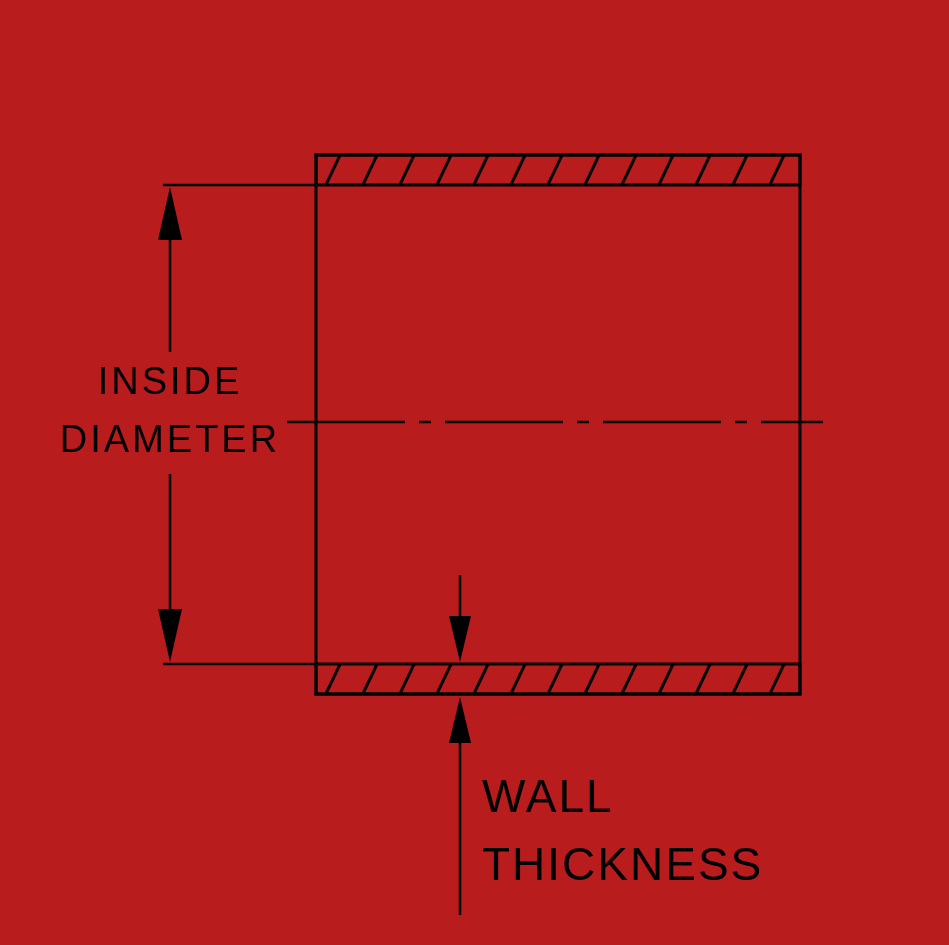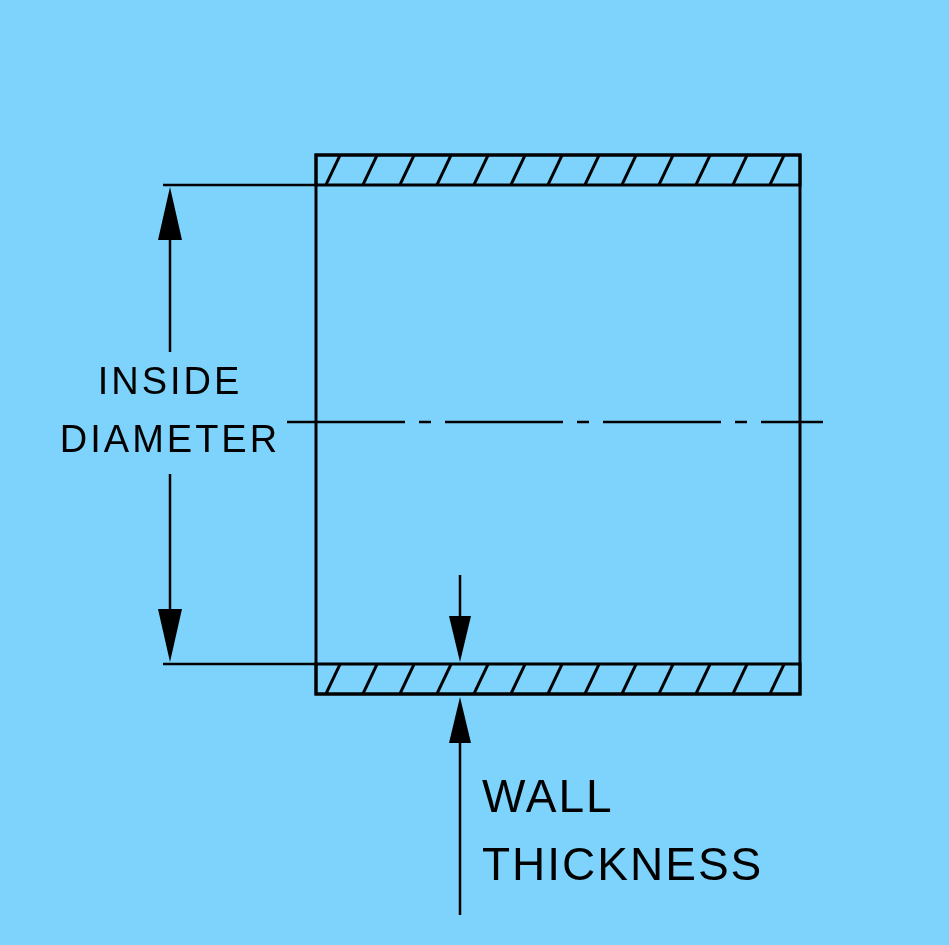--- a/index.html
+++ b/index.html
@@ -4,21 +4,21 @@
 <style>
   html, body {
     margin: 0;
     padding: 0;
     background: #ffffff;
   }
   .canvas {
     position: relative;
     width: 949px;
     height: 945px;
-    background: #7dd3fc;
+    background: #b91c1c;
     overflow: hidden;
   }
   svg { display: block; }
   .dim-label {
     font-family: "Liberation Sans", sans-serif;
     fill: #000000;
   }
   .label-id {
     font-size: 38px;
     letter-spacing: 3px;

